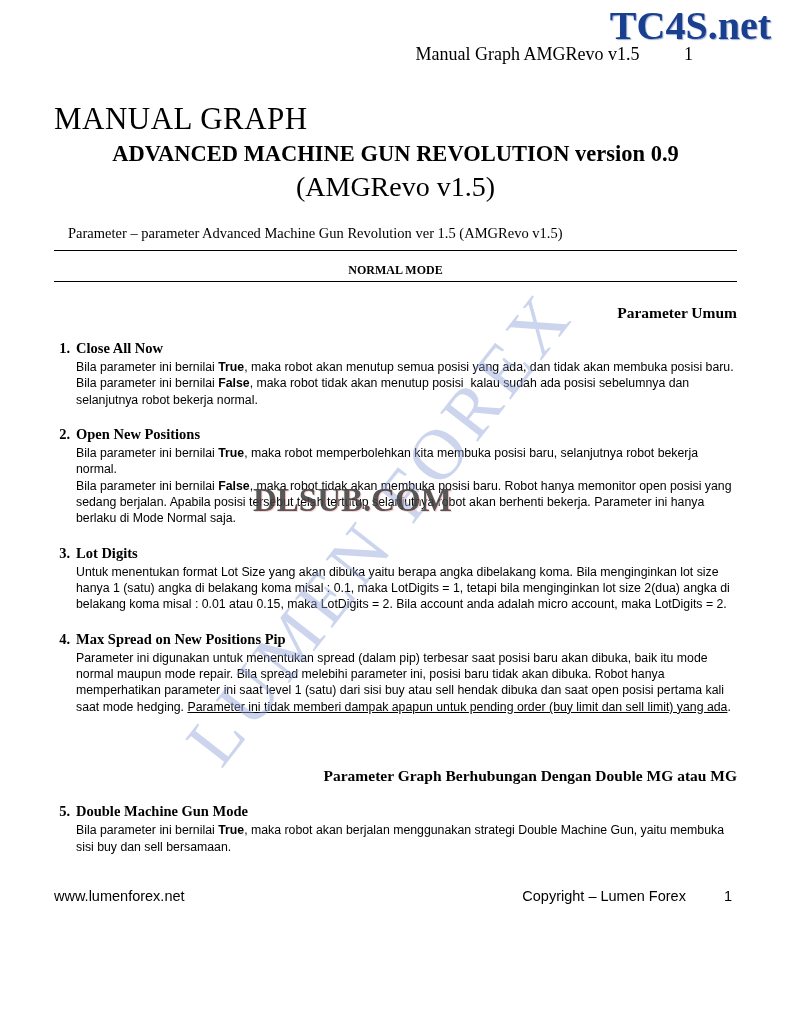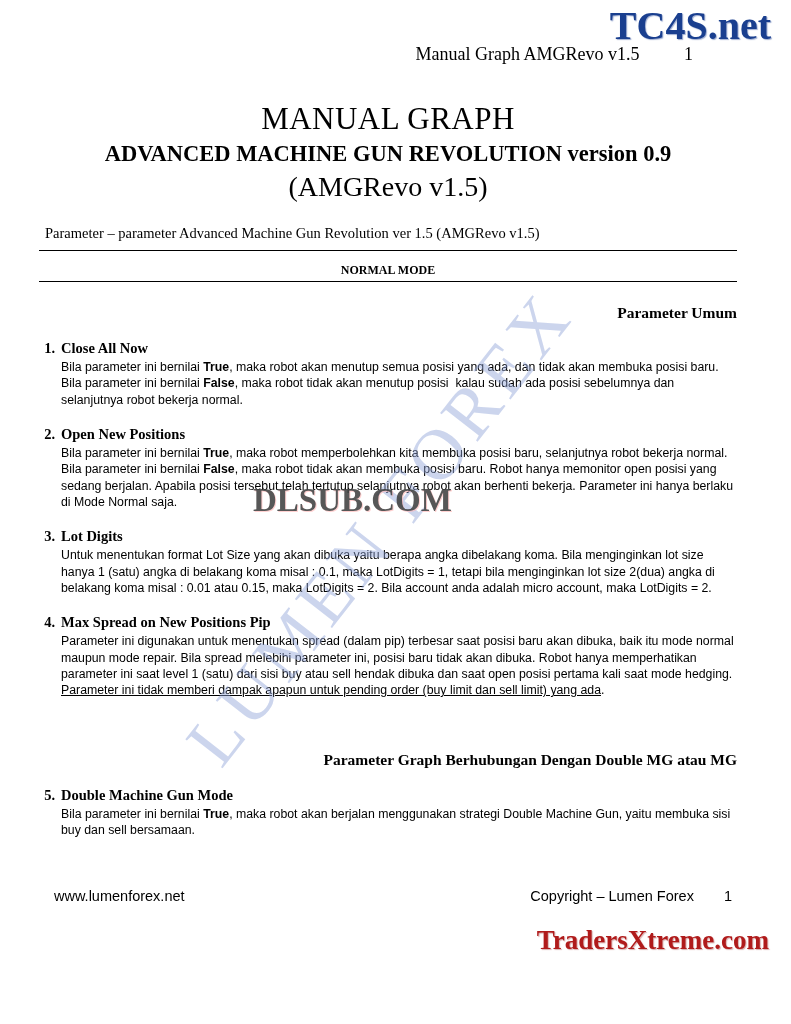--- a/index.html
+++ b/index.html
@@ -14,21 +14,21 @@
     color: #000000;
     position: relative;
     overflow: hidden;
   }
 
   .page {
     position: relative;
     width: 791px;
     height: 960px;
     box-sizing: border-box;
-    padding: 26px 54px 0 39px;
+    padding: 26px 54px 0 54px;
   }
 
   
   .wm {
     position: absolute;
     pointer-events: none;
     user-select: none;
   }
   .wm-tc4s {
     top: 2px;
@@ -93,21 +93,21 @@
     position: relative;
     z-index: 2;
   }
   .header-line .pg {
     display: inline-block;
     margin-left: 40px;
   }
 
   
   .title-main {
-    text-align: center;
+    text-align: left;
     font-size: 31px;
     margin-top: 36px;
     font-family: "Liberation Serif", serif;
     letter-spacing: 0.5px;
   }
   .title-sub {
     text-align: center;
     font-size: 22.5px;
     font-weight: bold;
     margin-top: 4px;
@@ -116,21 +116,21 @@
   .title-sub2 {
     text-align: center;
     font-size: 28px;
     margin-top: 4px;
     font-family: "Liberation Serif", serif;
   }
 
   .intro-line {
     font-size: 14.5px;
     margin-top: 22px;
-    margin-left: 6px;
+    margin-left: 14px;
     font-family: "Liberation Serif", serif;
     position: relative;
     z-index: 2;
   }
 
   .hr {
     border: none;
     border-top: 1px solid #000;
     margin: 8px 0 0 0;
   }
@@ -207,30 +207,29 @@
     bottom: 56px;
     font-family: Liberation Sans, sans-serif;
     font-size: 14.5px;
     display: flex;
     justify-content: space-between;
     align-items: flex-start;
     z-index: 2;
   }
   .footer .right {
     display: flex;
-    gap: 30px;
+    gap: 38px;
   }
 </style>
 </head>
 <body>
 
 <div class="page">
 
   <div class="wm wm-tc4s">TC4S.net</div>
-  <div class="wm wm-txs">TradersXtreme.com</div>
   <div class="wm wm-dlsub">DLSUB.COM</div>
   <div class="wm wm-lumen">
     <span>LUMEN FOREX</span>
   </div>
 
   <div class="header-line">
     <span>Manual Graph AMGRevo v1.5</span>
     <span class="pg">1</span>
   </div>
 

